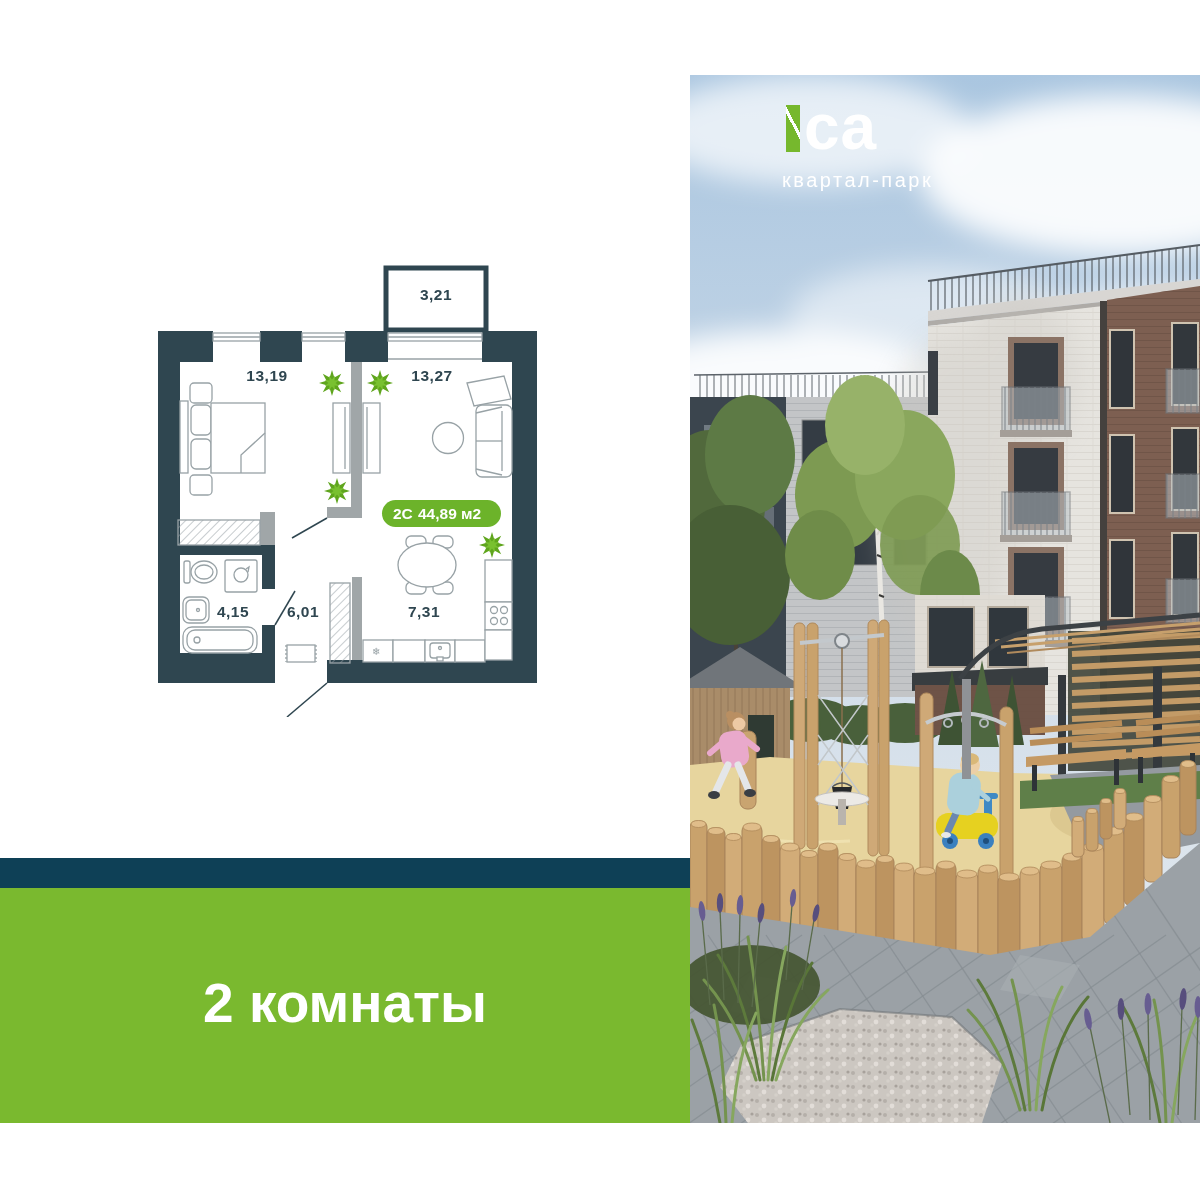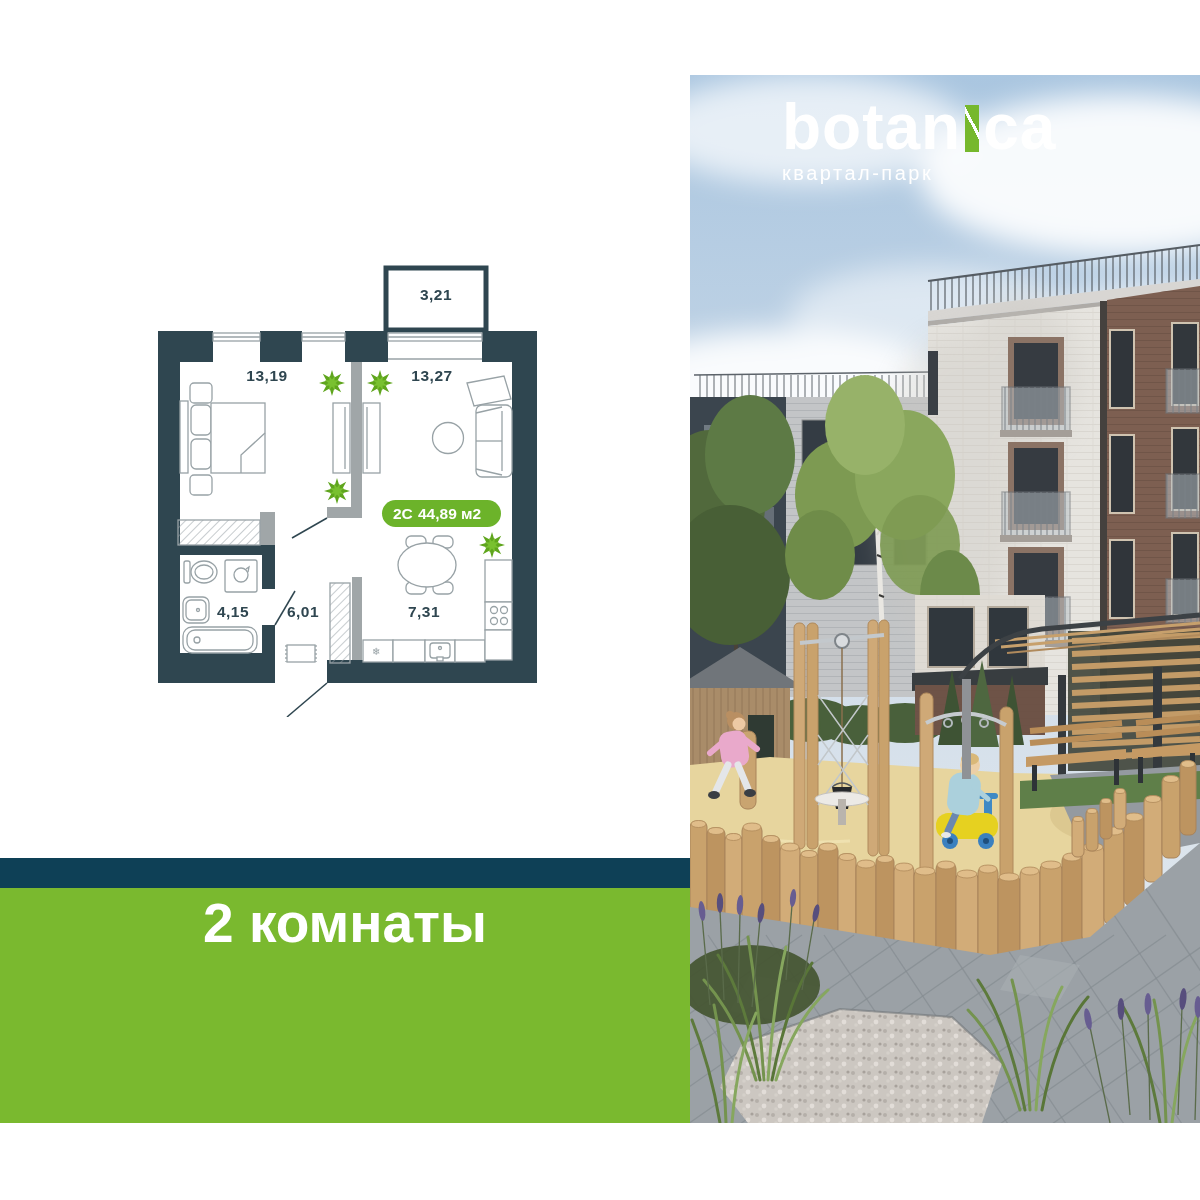--- a/index.html
+++ b/index.html
@@ -13,32 +13,32 @@
   .furn{fill:#ffffff;stroke:#98a2a6;stroke-width:1.3;}
   .furnl{fill:none;stroke:#98a2a6;stroke-width:1.3;}
   .door{stroke:#2f4650;stroke-width:1.5;}
   .rlabel{font-family:"Liberation Sans",sans-serif;font-size:15.5px;font-weight:bold;
           fill:#2f4650;letter-spacing:.5px;text-anchor:middle;}
   .badge-txt{font-family:"Liberation Sans",sans-serif;font-size:15.5px;font-weight:bold;fill:#ffffff;}
 
   
   .stripe{position:absolute;left:0;top:858px;width:690px;height:30px;background:#0e4056;}
   .green-banner{position:absolute;left:0;top:888px;width:690px;height:235px;background:#7ab92f;
-                display:flex;flex-direction:column;align-items:center;
+                display:flex;flex-direction:column;justify-content:center;align-items:center;
                 color:#fff;font-weight:bold;font-size:55px;line-height:70px;
                 padding-bottom:6px;box-sizing:border-box;}
 
   
   .photo{position:absolute;left:690px;top:75px;width:510px;height:1048px;}
   .logo{position:absolute;left:92px;top:28px;color:#fff;}
   .logo-row{display:flex;align-items:flex-end;}
   .logo-text{font-size:64px;font-weight:bold;line-height:.78;letter-spacing:1px;}
   .logo-i{display:inline-block;width:14px;height:47px;margin:0 4px 1px 4px;
           background:linear-gradient(62deg,#76b82d 0 53%,rgba(255,255,255,.95) 53% 62%,#76b82d 62%);}
-  .logo-sub{font-size:20px;letter-spacing:2.5px;margin-top:9px;font-weight:400;}
+  .logo-sub{font-size:20px;letter-spacing:2.5px;margin-top:16px;font-weight:400;}
 
   
   .s1{fill:#c9a26c;stroke:#a8835a;stroke-width:1;}
   .s2{fill:#bd9460;stroke:#a8835a;stroke-width:1;}
   .s3{fill:#d2ac78;stroke:#a8835a;stroke-width:1;}
   .scap{fill:#e0bd8a;stroke:#b08a5a;stroke-width:.8;}
   .tl{stroke:#868d92;stroke-width:1.3;opacity:.75;}
   .g1{stroke:#5d7a3c;}.g2{stroke:#74934e;}.g3{stroke:#86a75e;}.g4{stroke:#597638;}
   .grass{fill:none;stroke-width:3;stroke-linecap:round;}
   .lav{fill:#675d91;}.lav2{fill:#574e7d;}
@@ -612,21 +612,20 @@
             <ellipse class="lav2" cx="493" cy="924" rx="3.4" ry="11" transform="rotate(5 493 924)"></ellipse>
           <line class="stem" x1="505" y1="1045" x2="508" y2="940"></line>
             <ellipse class="lav" cx="508" cy="932" rx="3.4" ry="11"></ellipse>
         </g>
       </g>
     </svg>
 
     
     <div class="logo">
       <div class="logo-row">
-        <span class="logo-text">botan</span>
         <span class="logo-i"></span>
         <span class="logo-text">ca</span>
       </div>
       <div class="logo-sub">квартал-парк</div>
     </div>
   </div>
 
 </div>
 
 </body></html>

